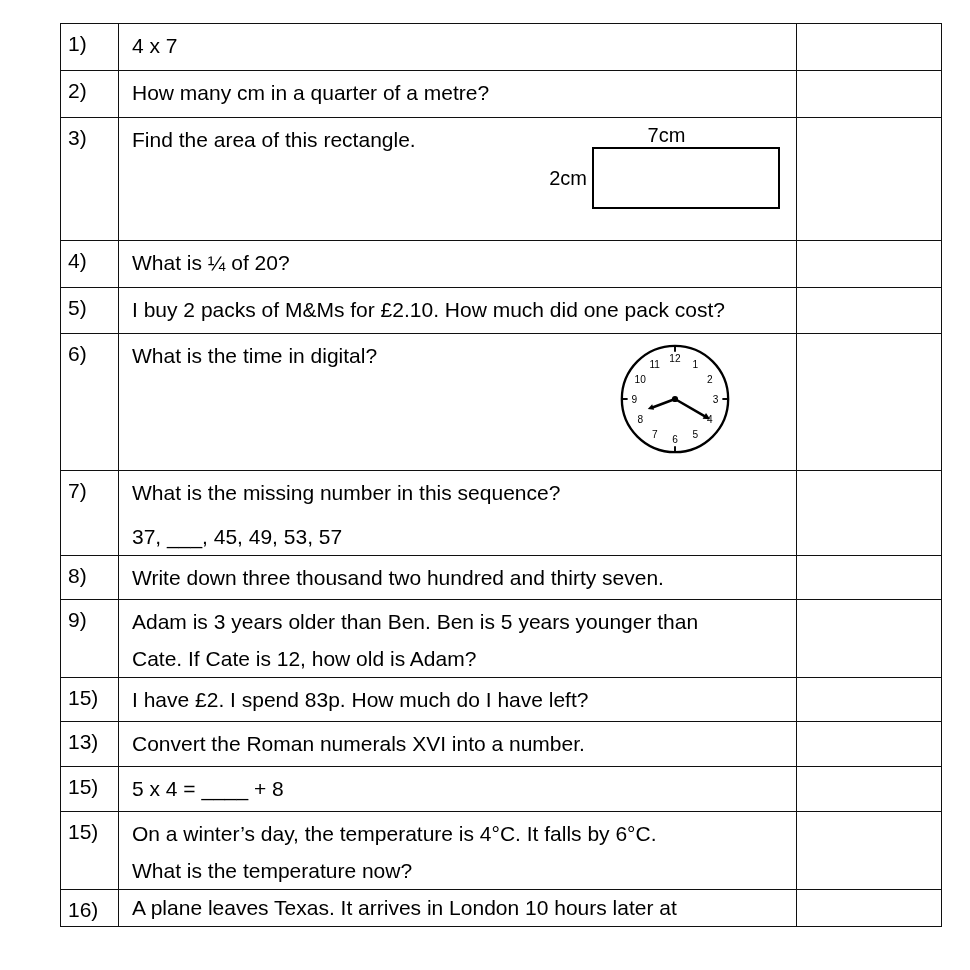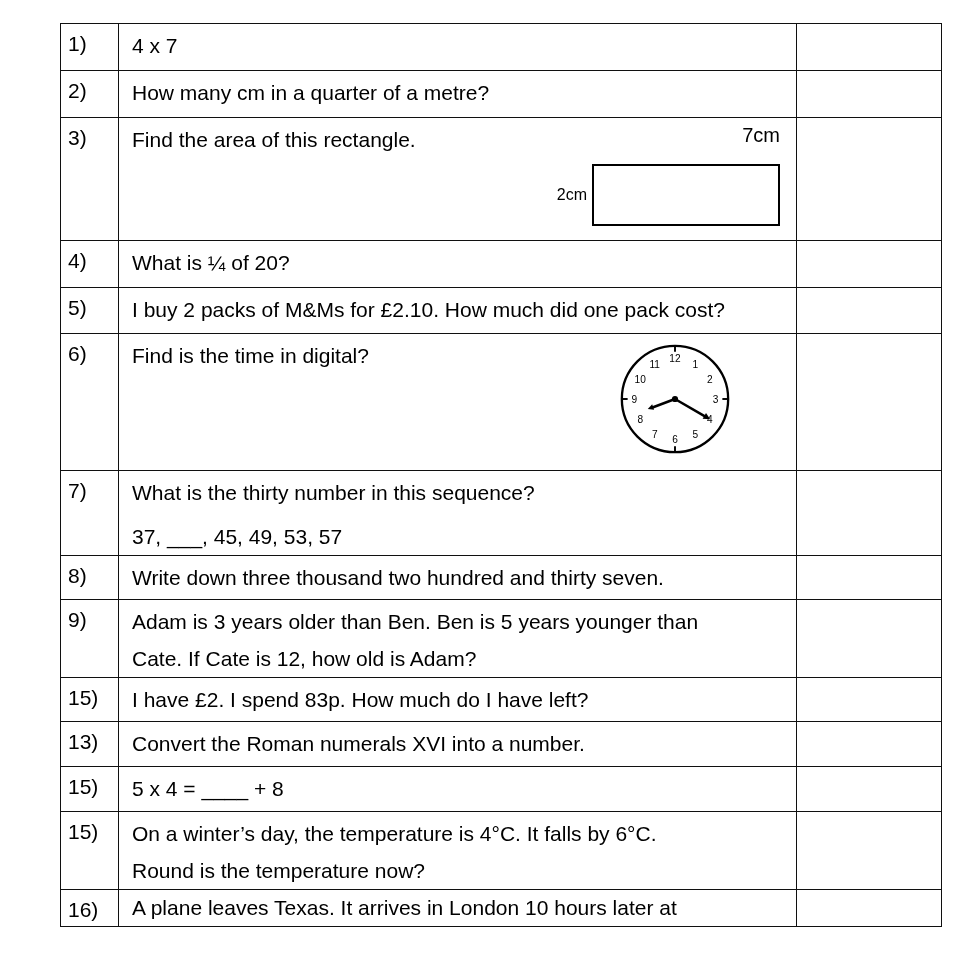--- a/index.html
+++ b/index.html
@@ -12,23 +12,23 @@
   td.q  { padding:8px 10px 4px 13px; position:relative; }
   td.ans { padding:4px; }
   tr.h47{height:47px} tr.h46{height:46px} tr.h45{height:45px} tr.h44{height:44px}
   tr.h123{height:123px} tr.h137{height:137px} tr.h67{height:67px} tr.h63{height:63px}
   tr.h69{height:69px} tr.h30{height:30px}
   .qt { line-height:28px; white-space:nowrap; }
   .qt2 { line-height:28px; white-space:nowrap; margin-top:9px; }
   .seq { line-height:28px; text-align:left; margin-top:16px; padding-right:60px; }
   
   .rect-diagram { position:absolute; left:386px; top:6px; width:275px; }
-  .rect-top { text-align:right; padding-left:48px; font-size:20px; line-height:22px; margin-bottom:18px; }
+  .rect-top { text-align:center; padding-left:48px; font-size:20px; line-height:22px; margin-bottom:1px; }
   .rect-body { display:flex; align-items:center; }
-  .rect-side { width:48px; text-align:right; padding-right:5px; font-size:16px;margin-left:44px; }
+  .rect-side { width:48px; text-align:right; padding-right:5px; font-size:20px;margin-left:44px; }
   .rect-shape { width:212px; height:62px; border:2.5px solid #000; background:#fff; }
   
   .clock-wrap { position:absolute; left:498px; top:7px; }
   .tick { stroke:#000; stroke-width:2; }
   .hand { stroke:#000; stroke-width:2.6; stroke-linecap:round; }
   .cn { font-size:10.5px; text-anchor:middle; fill:#000; font-family:"Liberation Sans", sans-serif; }
 </style>
 </head>
 <body>
 
@@ -84,21 +84,21 @@
     <td class="num">5)</td>
     <td class="q">
             <div class="qt">I buy 2 packs of M&amp;Ms for £2.10. How much did one pack cost?</div>
           </td>
     <td class="ans"></td>
   </tr>
 
   <tr class="h137">
     <td class="num">6)</td>
     <td class="q">
-      <div class="qt">Find is the time in digital?</div>
+      <div class="qt">What is the time in digital?</div>
       <div class="clock-wrap">
         <svg width="116" height="116" viewBox="0 0 120 120">
           <circle cx="60" cy="60" r="55" fill="#fff" stroke="#000" stroke-width="2.4"></circle>
           <line x1="60" y1="6" x2="60" y2="11" class="tick"></line>
           <line x1="109" y1="60" x2="114" y2="60" class="tick"></line>
           <line x1="60" y1="109" x2="60" y2="114" class="tick"></line>
           <line x1="6" y1="60" x2="11" y2="60" class="tick"></line>
           <text x="60" y="22" class="cn">12</text>
           <text x="81" y="28" class="cn">1</text>
           <text x="96" y="43" class="cn">2</text>
@@ -118,21 +118,21 @@
           <circle cx="60" cy="60" r="3.2" fill="#000"></circle>
         </svg>
       </div>
     </td>
     <td class="ans"></td>
   </tr>
 
   <tr class="h67">
     <td class="num">7)</td>
     <td class="q">
-      <div class="qt">What is the thirty number in this sequence?</div>
+      <div class="qt">What is the missing number in this sequence?</div>
       <div class="seq">37, ___, 45, 49, 53, 57</div>
     </td>
     <td class="ans"></td>
   </tr>
 
   <tr class="h44">
     <td class="num">8)</td>
     <td class="q">
             <div class="qt">Write down three thousand two hundred and thirty seven.</div>
           </td>
@@ -171,21 +171,21 @@
     <td class="q">
             <div class="qt">5 x 4 = ____ + 8</div>
           </td>
     <td class="ans"></td>
   </tr>
 
   <tr class="h69">
     <td class="num">15)</td>
     <td class="q">
       <div class="qt">On a winter’s day, the temperature is 4°C. It falls by 6°C.</div>
-      <div class="qt2">Round is the temperature now?</div>
+      <div class="qt2">What is the temperature now?</div>
     </td>
     <td class="ans"></td>
   </tr>
 
   <tr class="h30">
     <td class="num">16)</td>
     <td class="q" style="padding-top:4px">
             <div class="qt">A plane leaves Texas. It arrives in London 10 hours later at</div>
           </td>
     <td class="ans"></td>

